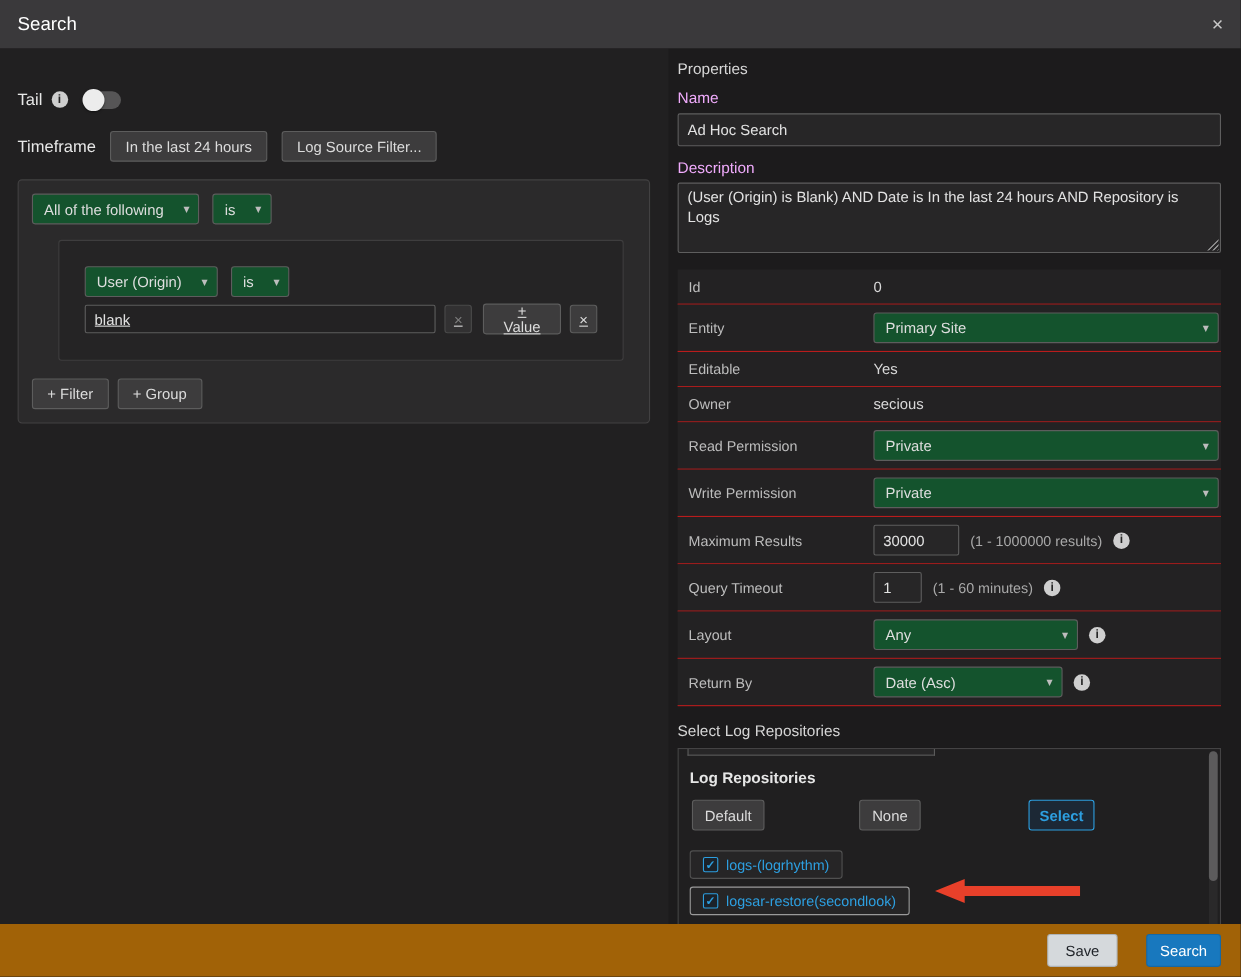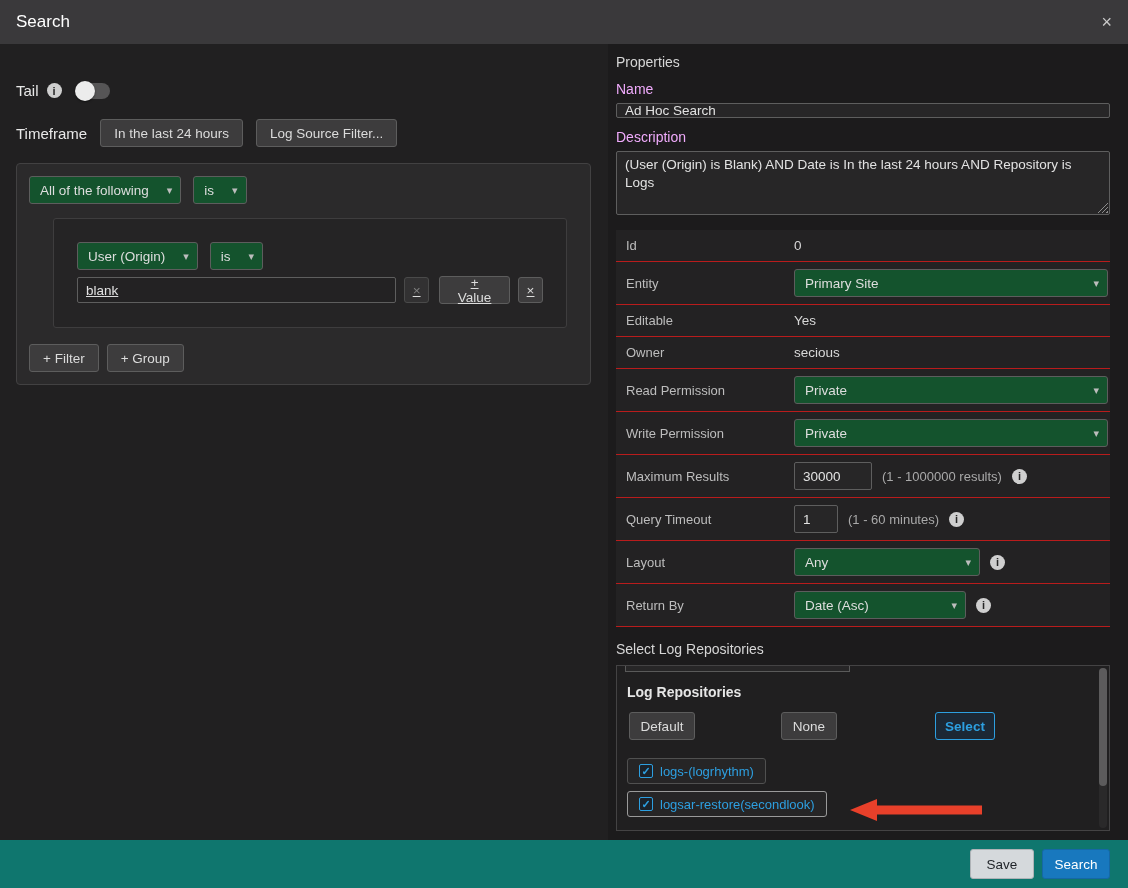--- a/index.html
+++ b/index.html
@@ -78,21 +78,21 @@
     margin: 14px 12px 0 24px; background: #252425; border: 1px solid #3e3d3e;
     border-radius: 3px; padding: 23px; width: 514px;
   }
   .nested-group .value-row { margin-top: 6px; display: flex; align-items: center; text-decoration: underline; }
   .value-input { width: 334px; height: 26px; background: #232223; }
   .fg-buttons { margin-top: 16px; display: flex; gap: 8px; }
 
   
   .section-heading { font-size: 14px; color: #d6d6d6; margin-top: 4px; }
   .field-label { font-size: 14px; color: #f0abfc; margin-top: 11px; }
-  .full-input { width: 100%; height: 15px; margin-top: 6px; display: block; }
+  .full-input { width: 100%; height: 30px; margin-top: 6px; display: block; }
   .textarea-wrap { position: relative; margin-top: 6px; }
   .textarea { width: 100%; height: 64px; resize: none; display: block; line-height: 1.35; }
   .grip {
     position: absolute; right: 2px; bottom: 2px; width: 11px; height: 11px;
     background: repeating-linear-gradient(135deg, transparent 0 2px, #8d8d8d 2px 3px);
     clip-path: polygon(100% 0, 100% 100%, 0 100%);
   }
 
   .prop-table { margin-top: 15px; }
   .prow {
@@ -146,23 +146,23 @@
   .repo-scroll-thumb {
     position: absolute; top: 0; left: 0; width: 8px; height: 74%;
     background: #5c5b5c; border-radius: 4px;
   }
 
   
   .annotation-arrow { position: absolute; left: 850px; top: 798px; width: 132px; height: 24px; }
 
   
   .footer {
-    height: 48px; flex: 0 0 48px; background: #0f766e;
+    height: 48px; flex: 0 0 48px; background: #a16207;
     display: flex; align-items: center; justify-content: flex-end;
-    gap: 8px; padding-right: 18px;
+    gap: 26px; padding-right: 18px;
   }
   .btn.save-btn { background: #d5d9dc; border-color: #aeb3b7; color: #1e2227; width: 64px; height: 30px; }
   .btn.search-btn { background: #1878be; border-color: #1568a5; color: #ffffff; width: 68px; height: 30px; }
 </style>
 </head>
 <body>
 
 <div class="window">
 
   <div class="titlebar">

